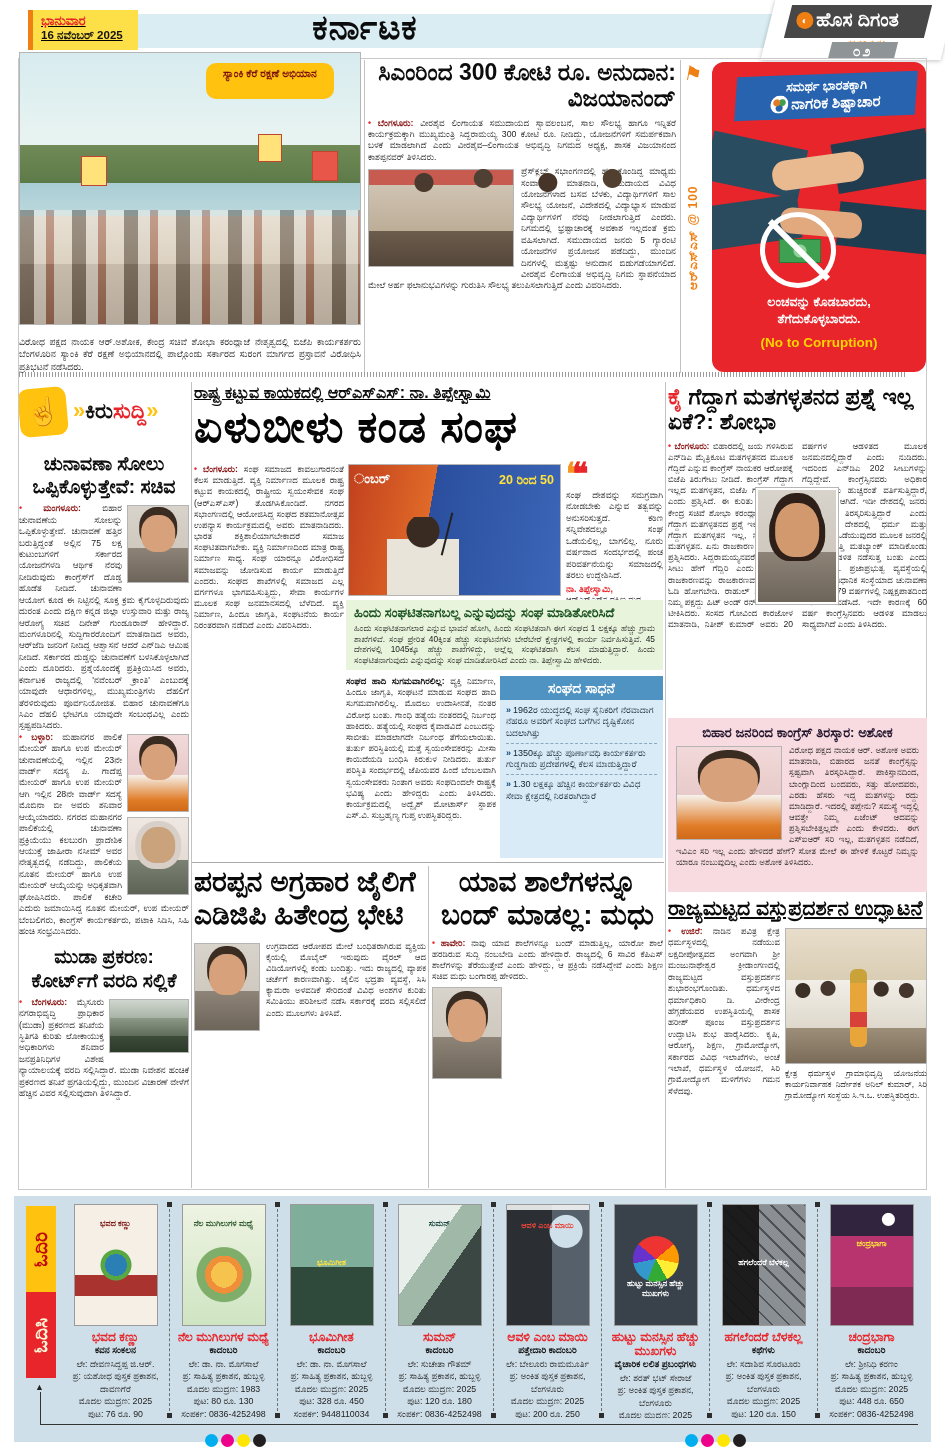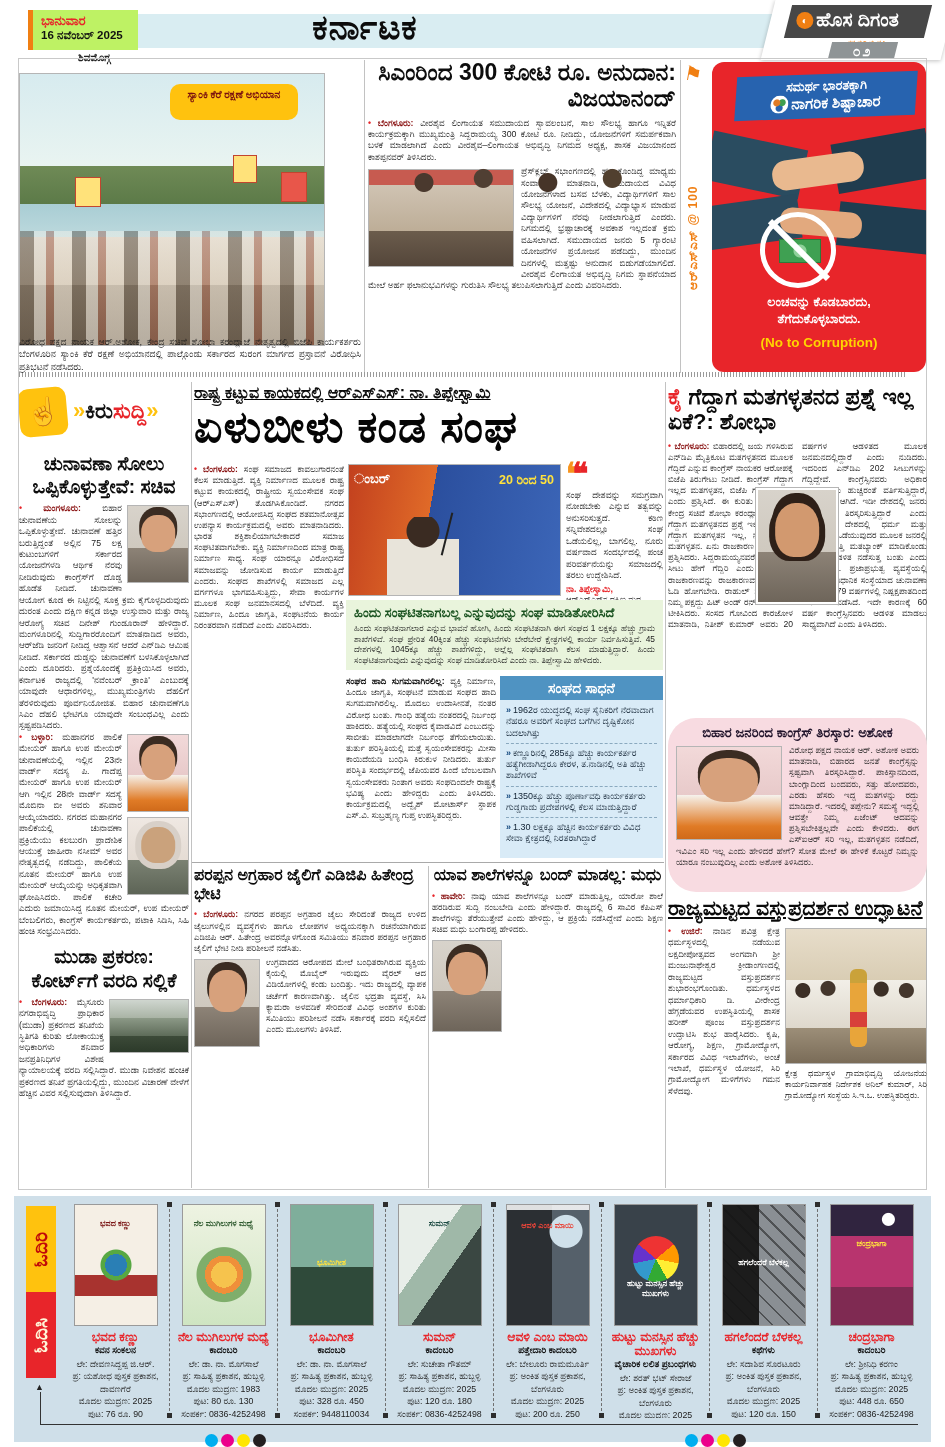--- a/index.html
+++ b/index.html
@@ -3,21 +3,21 @@
 <meta charset="utf-8">
 <style>
   * { margin:0; padding:0; box-sizing:border-box; }
   html,body { background:#f2f2f2; }
   body { font-family:"Liberation Sans", sans-serif; }
   .page { position:relative; width:945px; height:1447px; background:#fff; margin:0 auto; overflow:hidden; }
   .abs { position:absolute; }
 
   
   .band { left:28px; top:14px; width:772px; height:34px; background:#d9edf2; }
-  .daybox { left:28px; top:10px; width:110px; height:40px; background:#bef264; border-left:5px solid #f07f13; padding:3px 1px 0 8px; }
+  .daybox { left:28px; top:10px; width:110px; height:40px; background:#fde047; border-left:5px solid #f07f13; padding:3px 1px 0 8px;text-decoration:underline; }
   .day { color:#e8252a; font-weight:bold; font-size:13px; }
   .date { color:#111; font-weight:bold; font-size:11.5px; }
   .edition { left:78px; top:51px; font-size:10.5px; font-weight:bold; color:#222; }
   .masthead { left:235px; top:8px; width:260px; text-align:center; font-size:34px; font-weight:bold; color:#0c0c0c; letter-spacing:1px; }
   .logo-white { left:768px; top:0; width:180px; height:60px; background:#fff; transform:skewX(-14deg); box-shadow:0 1px 4px rgba(0,0,0,.25); }
   .logo-dark { left:788px; top:5px; width:140px; height:33px; background:#474747; transform:skewX(-14deg); }
   .logo-inner { position:absolute; left:8px; top:4px; transform:skewX(14deg); white-space:nowrap; color:#fff; font-size:19px; font-weight:bold; }
   .logo-circle { display:inline-block; width:17px; height:17px; border-radius:50%; background:#f07f13; color:#fff; font-size:10px; text-align:center; line-height:17px; vertical-align:2px; margin-right:3px; }
   .tagline { left:848px; top:39px; color:#f07f13; font-size:6.5px; font-weight:bold; }
   .pagenum-box { left:830px; top:42px; width:66px; height:17px; background:#8f9496; transform:skewX(-14deg); text-align:center; }
@@ -61,21 +61,21 @@
   .ph-lamp { background:linear-gradient(180deg,#e7ddca 0%,#d9cdb4 38%,#f2efe8 38%,#ded8cc 74%,#9c8e78 74%,#7a6c58 100%); }
   .ph-lamp:before { content:""; position:absolute; left:46%; top:30%; width:12%; height:58%;
       background:linear-gradient(180deg,#caa23a 0 18%,#e8a53a 18% 55%,#d8403a 55% 75%,#e8a53a 75%); border-radius:6px; }
   .ph-lamp:after { content:""; position:absolute; left:0; right:0; top:38%; height:26%;
       background:radial-gradient(circle at 12% 30%,#3c2f26 0 7px,transparent 8px),
                  radial-gradient(circle at 30% 24%,#44362c 0 7px,transparent 8px),
                  radial-gradient(circle at 68% 26%,#3c2f26 0 7px,transparent 8px),
                  radial-gradient(circle at 86% 30%,#44362c 0 7px,transparent 8px); }
 
   
-  .leadphoto { left:19px; top:73px; width:306px; height:273px;font-family:Liberation Serif, serif; }
+  .leadphoto { left:19px; top:52px; width:342px; height:273px; }
   .badge { position:absolute; right:26px; top:10px; width:128px; height:36px; background:#ffc20e; border-radius:10px;
            color:#7a1010; font-weight:bold; font-size:10.5px; text-align:center; padding-top:4px; line-height:1.25; }
   .caption { left:19px; top:336px; width:342px; font-size:9.3px; line-height:1.32; text-align:justify; color:#1c1c1c; }
 
   
   .bodytxt { font-size:8.8px; line-height:1.3; text-align:justify; color:#1d1d1d; overflow:hidden; }
   .dl { color:#8a1313; font-weight:bold; }
   .dl:before { content:"• "; color:#e8252a; }
 
   
@@ -146,27 +146,27 @@
   .achitem + .achitem { border-top:1px dashed #8aa9bf; margin-top:4px; padding-top:4px; }
   .achb { color:#15497e; font-weight:bold; margin-right:2px; }
 
   
   .shobha { left:668px; top:384px; width:259px; height:332px; overflow:hidden; }
   .shead { font-size:22px; font-weight:bold; line-height:1.15; color:#0a0a0a; }
   .sh-accent { color:#e8252a; }
   .sbody { margin-top:6px; font-size:8.6px; line-height:1.3; text-align:justify; color:#1d1d1d; column-count:2; column-gap:9px; height:252px; overflow:hidden; }
   .sphoto { position:absolute; left:88px; top:104px; width:82px; height:116px; border:2px solid #fff; outline:1px solid #b5b5b5; }
 
-  .pinkbox { left:668px; top:718px; width:259px; height:174px; background:#f8dbe1; padding:7px 8px; overflow:hidden;border-radius:28px; }
+  .pinkbox { left:668px; top:718px; width:259px; height:174px; background:#f8dbe1; padding:7px 8px; overflow:hidden; }
   .phead { font-size:13.2px; font-weight:bold; text-align:center; color:#20132a; margin-bottom:4px; }
   .pphoto { float:left; width:106px; height:94px; margin:1px 7px 2px 0; }
 
   
   .botart { overflow:hidden; }
-  .bhead { font-size:16px; font-weight:bold; line-height:1.17; color:#0a0a0a; margin-bottom:6px; }
+  .bhead { font-size:28px; font-weight:bold; line-height:1.17; color:#0a0a0a; margin-bottom:6px; }
   .jphoto { float:left; width:66px; height:88px; margin:2px 6px 1px 0; }
   .scphoto { float:left; width:70px; height:92px; margin:2px 6px 1px 0; }
   .expo { left:668px; top:896px; width:259px; height:294px; }
   .ebody { width:112px; font-size:8.6px; line-height:1.33; text-align:justify; color:#1d1d1d; height:258px; overflow:hidden; }
   .ephoto { position:absolute; right:0; top:32px; width:142px; height:136px; }
   .ecaption { position:absolute; right:0; top:172px; width:142px; font-size:8.3px; line-height:1.32; text-align:justify; color:#222; }
 
   
   .books { left:14px; top:1196px; width:917px; height:246px; background:#cfdfe9; }
   .strip { position:absolute; left:12px; width:30px; height:86px; text-align:center; }
@@ -336,21 +336,20 @@
 
     <div class="mcol2 bodytxt" style="font-size:8.6px;">
       <span class="lead-bold">ಸಂಘದ ಹಾದಿ ಸುಗಮವಾಗಿರಲಿಲ್ಲ:</span>
       <span>ವ್ಯಕ್ತಿ ನಿರ್ಮಾಣ, ಹಿಂದೂ ಜಾಗೃತಿ, ಸಂಘಟನೆ ಮಾಡುವ ಸಂಘದ ಹಾದಿ ಸುಗಮವಾಗಿರಲಿಲ್ಲ. ಮೊದಲು ಉದಾಸೀನತೆ, ನಂತರ ವಿರೋಧ ಬಂತು. ಗಾಂಧಿ ಹತ್ಯೆಯ ನಂತರದಲ್ಲಿ ನಿರ್ಬಂಧ ಹಾಕಿದರು. ಹತ್ಯೆಯಲ್ಲಿ ಸಂಘದ ಕೈವಾಡವಿದೆ ಎಂಬುದನ್ನು ಸಾಬೀತು ಮಾಡಲಾಗದೇ ನಿರ್ಬಂಧ ತೆಗೆಯಲಾಯಿತು. ತುರ್ತು ಪರಿಸ್ಥಿತಿಯಲ್ಲಿ ಮತ್ತೆ ಸ್ವಯಂಸೇವಕರನ್ನು ಮೀಸಾ ಕಾಯಿದೆಯಡಿ ಬಂಧಿಸಿ ಕಿರುಕುಳ ನೀಡಿದರು. ತುರ್ತು ಪರಿಸ್ಥಿತಿ ಸಂದರ್ಭದಲ್ಲಿ ಜೆಪಿಯವರ ಹಿಂದೆ ಬೆಂಬಲವಾಗಿ ಸ್ವಯಂಸೇವಕರು ನಿಂತಾಗ ಅವರು ಸಂಘದಿಂದಲೇ ರಾಷ್ಟ್ರಕ್ಕೆ ಭವಿಷ್ಯ ಎಂದು ಹೇಳಿದ್ದರು ಎಂದು ತಿಳಿಸಿದರು. ಕಾರ್ಯಕ್ರಮದಲ್ಲಿ ಅದ್ವೈಶ್ ಮೋಟಾರ್ಸ್ ಸ್ಥಾಪಕ ಎಸ್.ವಿ. ಸುಬ್ರಹ್ಮಣ್ಯ ಗುಪ್ತ ಉಪಸ್ಥಿತರಿದ್ದರು.</span>
     </div>
 
     <div class="achbox">
       <div class="achhead">ಸಂಘದ ಸಾಧನೆ</div>
       <div class="achbody">
         <div class="achitem"><span class="achb">»</span><span>1962ರ ಯುದ್ಧದಲ್ಲಿ ಸಂಘ ಸೈನಿಕರಿಗೆ ನೆರವಾದಾಗ ನೆಹರೂ ಅವರಿಗೆ ಸಂಘದ ಬಗೆಗಿನ ದೃಷ್ಟಿಕೋನ ಬದಲಾಗಿತ್ತು</span></div>
-        <div class="achitem"><span class="achb">»</span><span>ಕಣ್ಣೂರಿನಲ್ಲಿ 285ಕ್ಕೂ ಹೆಚ್ಚು ಕಾರ್ಯಕರ್ತರ ಹತ್ಯೆಗೀಡಾಗಿದ್ದರೂ ಕೇರಳ, ತ.ನಾಡಿನಲ್ಲಿ ಅತಿ ಹೆಚ್ಚು ಶಾಖೆಗಳಿವೆ</span></div>
         <div class="achitem"><span class="achb">»</span><span>1350ಕ್ಕೂ ಹೆಚ್ಚು ಪೂರ್ಣಾವಧಿ ಕಾರ್ಯಕರ್ತರು ಗುಡ್ಡಗಾಡು ಪ್ರದೇಶಗಳಲ್ಲಿ ಕೆಲಸ ಮಾಡುತ್ತಿದ್ದಾರೆ</span></div>
         <div class="achitem"><span class="achb">»</span><span>1.30 ಲಕ್ಷಕ್ಕೂ ಹೆಚ್ಚಿನ ಕಾರ್ಯಕರ್ತರು ವಿವಿಧ ಸೇವಾ ಕ್ಷೇತ್ರದಲ್ಲಿ ನಿರತರಾಗಿದ್ದಾರೆ</span></div>
       </div>
     </div>
   </div>
 
   <div class="abs shobha">
     <div class="shead"><span class="sh-accent">ಕೈ</span><span> ಗೆದ್ದಾಗ ಮತಗಳ್ಳತನದ ಪ್ರಶ್ನೆ ಇಲ್ಲ ಏಕೆ?: ಶೋಭಾ</span></div>
     <div class="sbody"><b class="dl">ಬೆಂಗಳೂರು:</b> <span>ಬಿಹಾರದಲ್ಲಿ ಜಯ ಗಳಿಸಿರುವ ಎನ್‌ಡಿಎ ಮೈತ್ರಿಕೂಟ ಮತಗಳ್ಳತನದ ಮೂಲಕ ಗೆದ್ದಿದೆ ಎನ್ನುವ ಕಾಂಗ್ರೆಸ್ ನಾಯಕರ ಆರೋಪಕ್ಕೆ ಬಿಜೆಪಿ ತಿರುಗೇಟು ನೀಡಿದೆ. ಕಾಂಗ್ರೆಸ್ ಗೆದ್ದಾಗ ಇಲ್ಲದ ಮತಗಳ್ಳತನ, ಬಿಜೆಪಿ ಗೆದ್ದಾಗ ಬಂತಾ ಎಂದು ಪ್ರಶ್ನಿಸಿದೆ. ಈ ಕುರಿತು ಮಾತನಾಡಿದ ಕೇಂದ್ರ ಸಚಿವೆ ಶೋಭಾ ಕರಂದ್ಲಾಜೆ, ಕಾಂಗ್ರೆಸ್ ಗೆದ್ದಾಗ ಮತಗಳ್ಳತನದ ಪ್ರಶ್ನೆ ಇಲ್ಲ, ತೆಲಂಗಾಣ ಗೆದ್ದಾಗ ಮತಗಳ್ಳತನ ಇಲ್ಲ, ನಾವು ಗೆದ್ದಾಗ ಮತಗಳ್ಳತನ. ಏನು ರಾಜಕಾರಣ ಇದು ಎಂದು ಪ್ರಶ್ನಿಸಿದರು. ಸಿದ್ದರಾಮಯ್ಯನವರೇ ನೀವು 135 ಸೀಟು ಹೇಗೆ ಗೆದ್ದಿರಿ ಎಂದು ಪ್ರಶ್ನಿಸಿದರು. ರಾಜಕಾರಣವನ್ನು ರಾಜಕಾರಣವಾಗಿ ಎದುರಿಸಿ, ಓಡಿ ಹೋಗಬೇಡಿ. ರಾಹುಲ್ ಗಾಂಧಿ ಮತ್ತು ನಿಮ್ಮ ಪಕ್ಷದ್ದು ಹಿಟ್ ಅಂಡ್ ರನ್ ಕೇಸ್ ಎಂದು ಟೀಕಿಸಿದರು. ಸಂಸದ ಗೋವಿಂದ ಕಾರಜೋಳ ಮಾತನಾಡಿ, ನಿತೀಶ್ ಕುಮಾರ್ ಅವರು 20 ವರ್ಷಗಳ ಆಡಳಿತದ ಮೂಲಕ ಜನಮನದಲ್ಲಿದ್ದಾರೆ ಎಂದು ನುಡಿದರು. ಇದರಿಂದ ಎನ್‌ಡಿಎ 202 ಸೀಟುಗಳನ್ನು ಗೆದ್ದಿದ್ದೇವೆ. ಕಾಂಗ್ರೆಸ್ಸಿನವರು ಅಧಿಕಾರ ಕಳೆದುಕೊಂಡು ಹುಚ್ಚರಂತೆ ವರ್ತಿಸುತ್ತಿದ್ದಾರೆ, ಬುದ್ಧಿ ಭ್ರಮೆ ಆಗಿದೆ. ಇಡೀ ದೇಶದಲ್ಲಿ ಜನರು ಅವರನ್ನು ತಿರಸ್ಕರಿಸುತ್ತಿದ್ದಾರೆ ಎಂದು ಟೀಕಿಸಿದರು. ದೇಶದಲ್ಲಿ ಧರ್ಮ ಮತ್ತು ಜಾತಿಗಳನ್ನು ಒಡೆಯುವುದರ ಮೂಲಕ ಜನರಲ್ಲಿ ವಿಷಬೀಜ ಬಿತ್ತಿ ಮತಬ್ಯಾಂಕ್ ಮಾಡಿಕೊಂಡು ಕಾಂಗ್ರೆಸ್ ಆಡಳಿತ ನಡೆಸುತ್ತ ಬಂತು ಎಂದು ಹರಿಹಾಯ್ದರು. ಪ್ರಜಾಪ್ರಭುತ್ವ ವ್ಯವಸ್ಥೆಯಲ್ಲಿ ಒಂದು ಸಾಂವಿಧಾನಿಕ ಸಂಸ್ಥೆಯಾದ ಚುನಾವಣಾ ಆಯೋಗವು 79 ವರ್ಷಗಳಲ್ಲಿ ನಿಷ್ಪಕ್ಷಪಾತದಿಂದ ಚುನಾವಣೆ ನಡೆಸಿದೆ. ಇದೇ ಕಾರಣಕ್ಕೆ 60 ವರ್ಷ ಕಾಂಗ್ರೆಸ್ಸಿನವರು ಆಡಳಿತ ಮಾಡಲು ಸಾಧ್ಯವಾಗಿದೆ ಎಂದು ತಿಳಿಸಿದರು.</span></div>
     <div class="sphoto ph face f-woman"></div>
@@ -360,21 +359,20 @@
     <div class="phead">ಬಿಹಾರ ಜನರಿಂದ ಕಾಂಗ್ರೆಸ್ ತಿರಸ್ಕಾರ: ಅಶೋಕ</div>
     <div class="bodytxt" style="font-size:8.6px;">
       <div class="ph face f-saffron pphoto"></div>
       <span>ವಿರೋಧ ಪಕ್ಷದ ನಾಯಕ ಆರ್. ಅಶೋಕ ಅವರು ಮಾತನಾಡಿ, ಬಿಹಾರದ ಜನತೆ ಕಾಂಗ್ರೆಸ್ಸನ್ನು ಸ್ಪಷ್ಟವಾಗಿ ತಿರಸ್ಕರಿಸಿದ್ದಾರೆ. ಪಾಕಿಸ್ತಾನದಿಂದ, ಬಾಂಗ್ಲಾದಿಂದ ಬಂದವರು, ಸತ್ತು ಹೋದವರು, ಎರಡು ಹೆಸರು ಇದ್ದ ಮತಗಳನ್ನು ರದ್ದು ಮಾಡಿದ್ದಾರೆ. ಇದರಲ್ಲಿ ತಪ್ಪೇನು? ಸಮಸ್ಯೆ ಇದ್ದಲ್ಲಿ ಆವತ್ತೇ ನಿಮ್ಮ ಏಜೆಂಟ್ ಆದವನ್ನು ಪ್ರಶ್ನಿಸಬೇಕಿತ್ತಲ್ಲವೇ ಎಂದು ಕೇಳಿದರು. ಈಗ ಎಸ್‌ಐಆರ್ ಸರಿ ಇಲ್ಲ, ಮತಗಳ್ಳತನ ನಡೆದಿದೆ, ಇವಿಎಂ ಸರಿ ಇಲ್ಲ ಎಂದು ಹೇಳಿದರೆ ಹೇಗೆ? ಸೋತ ಮೇಲೆ ಈ ಹೇಳಿಕೆ ಕೊಟ್ಟರೆ ನಿಮ್ಮನ್ನು ಯಾರೂ ನಂಬುವುದಿಲ್ಲ ಎಂದು ಅಶೋಕ ತಿಳಿಸಿದರು.</span>
     </div>
   </div>
 
   <div class="abs botart" style="left:194px;top:866px;width:232px;height:322px;">
     <div class="bhead">ಪರಪ್ಪನ ಅಗ್ರಹಾರ ಜೈಲಿಗೆ ಎಡಿಜಿಪಿ ಹಿತೇಂದ್ರ ಭೇಟಿ</div>
     <div class="bodytxt" style="font-size:8.6px;">
-      <p><b class="dl">ಬೆಂಗಳೂರು:</b> <span>ನಗರದ ಪರಪ್ಪನ ಅಗ್ರಹಾರ ಜೈಲು ಸೇರಿದಂತೆ ರಾಜ್ಯದ ಉಳಿದ ಜೈಲುಗಳಲ್ಲಿನ ವ್ಯವಸ್ಥೆಗಳು ಹಾಗೂ ಲೋಪಗಳ ಅಧ್ಯಯನಕ್ಕಾಗಿ ರಚನೆಯಾಗಿರುವ ಎಡಿಜಿಪಿ ಆರ್. ಹಿತೇಂದ್ರ ಅವರನ್ನೊಳಗೊಂಡ ಸಮಿತಿಯು ಶನಿವಾರ ಪರಪ್ಪನ ಅಗ್ರಹಾರ ಜೈಲಿಗೆ ಭೇಟಿ ನೀಡಿ ಪರಿಶೀಲನೆ ನಡೆಸಿತು.</span></p>
       <div style="margin-top:3px;">
         <div class="ph face jphoto"></div>
         <span>ಉಗ್ರವಾದದ ಆರೋಪದ ಮೇಲೆ ಬಂಧಿತರಾಗಿರುವ ವ್ಯಕ್ತಿಯ ಕೈಯಲ್ಲಿ ಮೊಬೈಲ್ ಇರುವುದು ವೈರಲ್ ಆದ ವಿಡಿಯೋಗಳಲ್ಲಿ ಕಂಡು ಬಂದಿತ್ತು. ಇದು ರಾಜ್ಯದಲ್ಲಿ ವ್ಯಾಪಕ ಚರ್ಚೆಗೆ ಕಾರಣವಾಗಿತ್ತು. ಜೈಲಿನ ಭದ್ರತಾ ವ್ಯವಸ್ಥೆ, ಸಿಸಿ ಕ್ಯಾಮರಾ ಅಳವಡಿಕೆ ಸೇರಿದಂತೆ ವಿವಿಧ ಅಂಶಗಳ ಕುರಿತು ಸಮಿತಿಯು ಪರಿಶೀಲನೆ ನಡೆಸಿ ಸರ್ಕಾರಕ್ಕೆ ವರದಿ ಸಲ್ಲಿಸಲಿದೆ ಎಂದು ಮೂಲಗಳು ತಿಳಿಸಿವೆ.</span>
       </div>
     </div>
   </div>
 
   <div class="abs botart" style="left:432px;top:866px;width:231px;height:322px;">
     <div class="bhead" style="text-align:center;">ಯಾವ ಶಾಲೆಗಳನ್ನೂ ಬಂದ್ ಮಾಡಲ್ಲ: ಮಧು</div>
     <div class="bodytxt" style="font-size:8.6px;">

